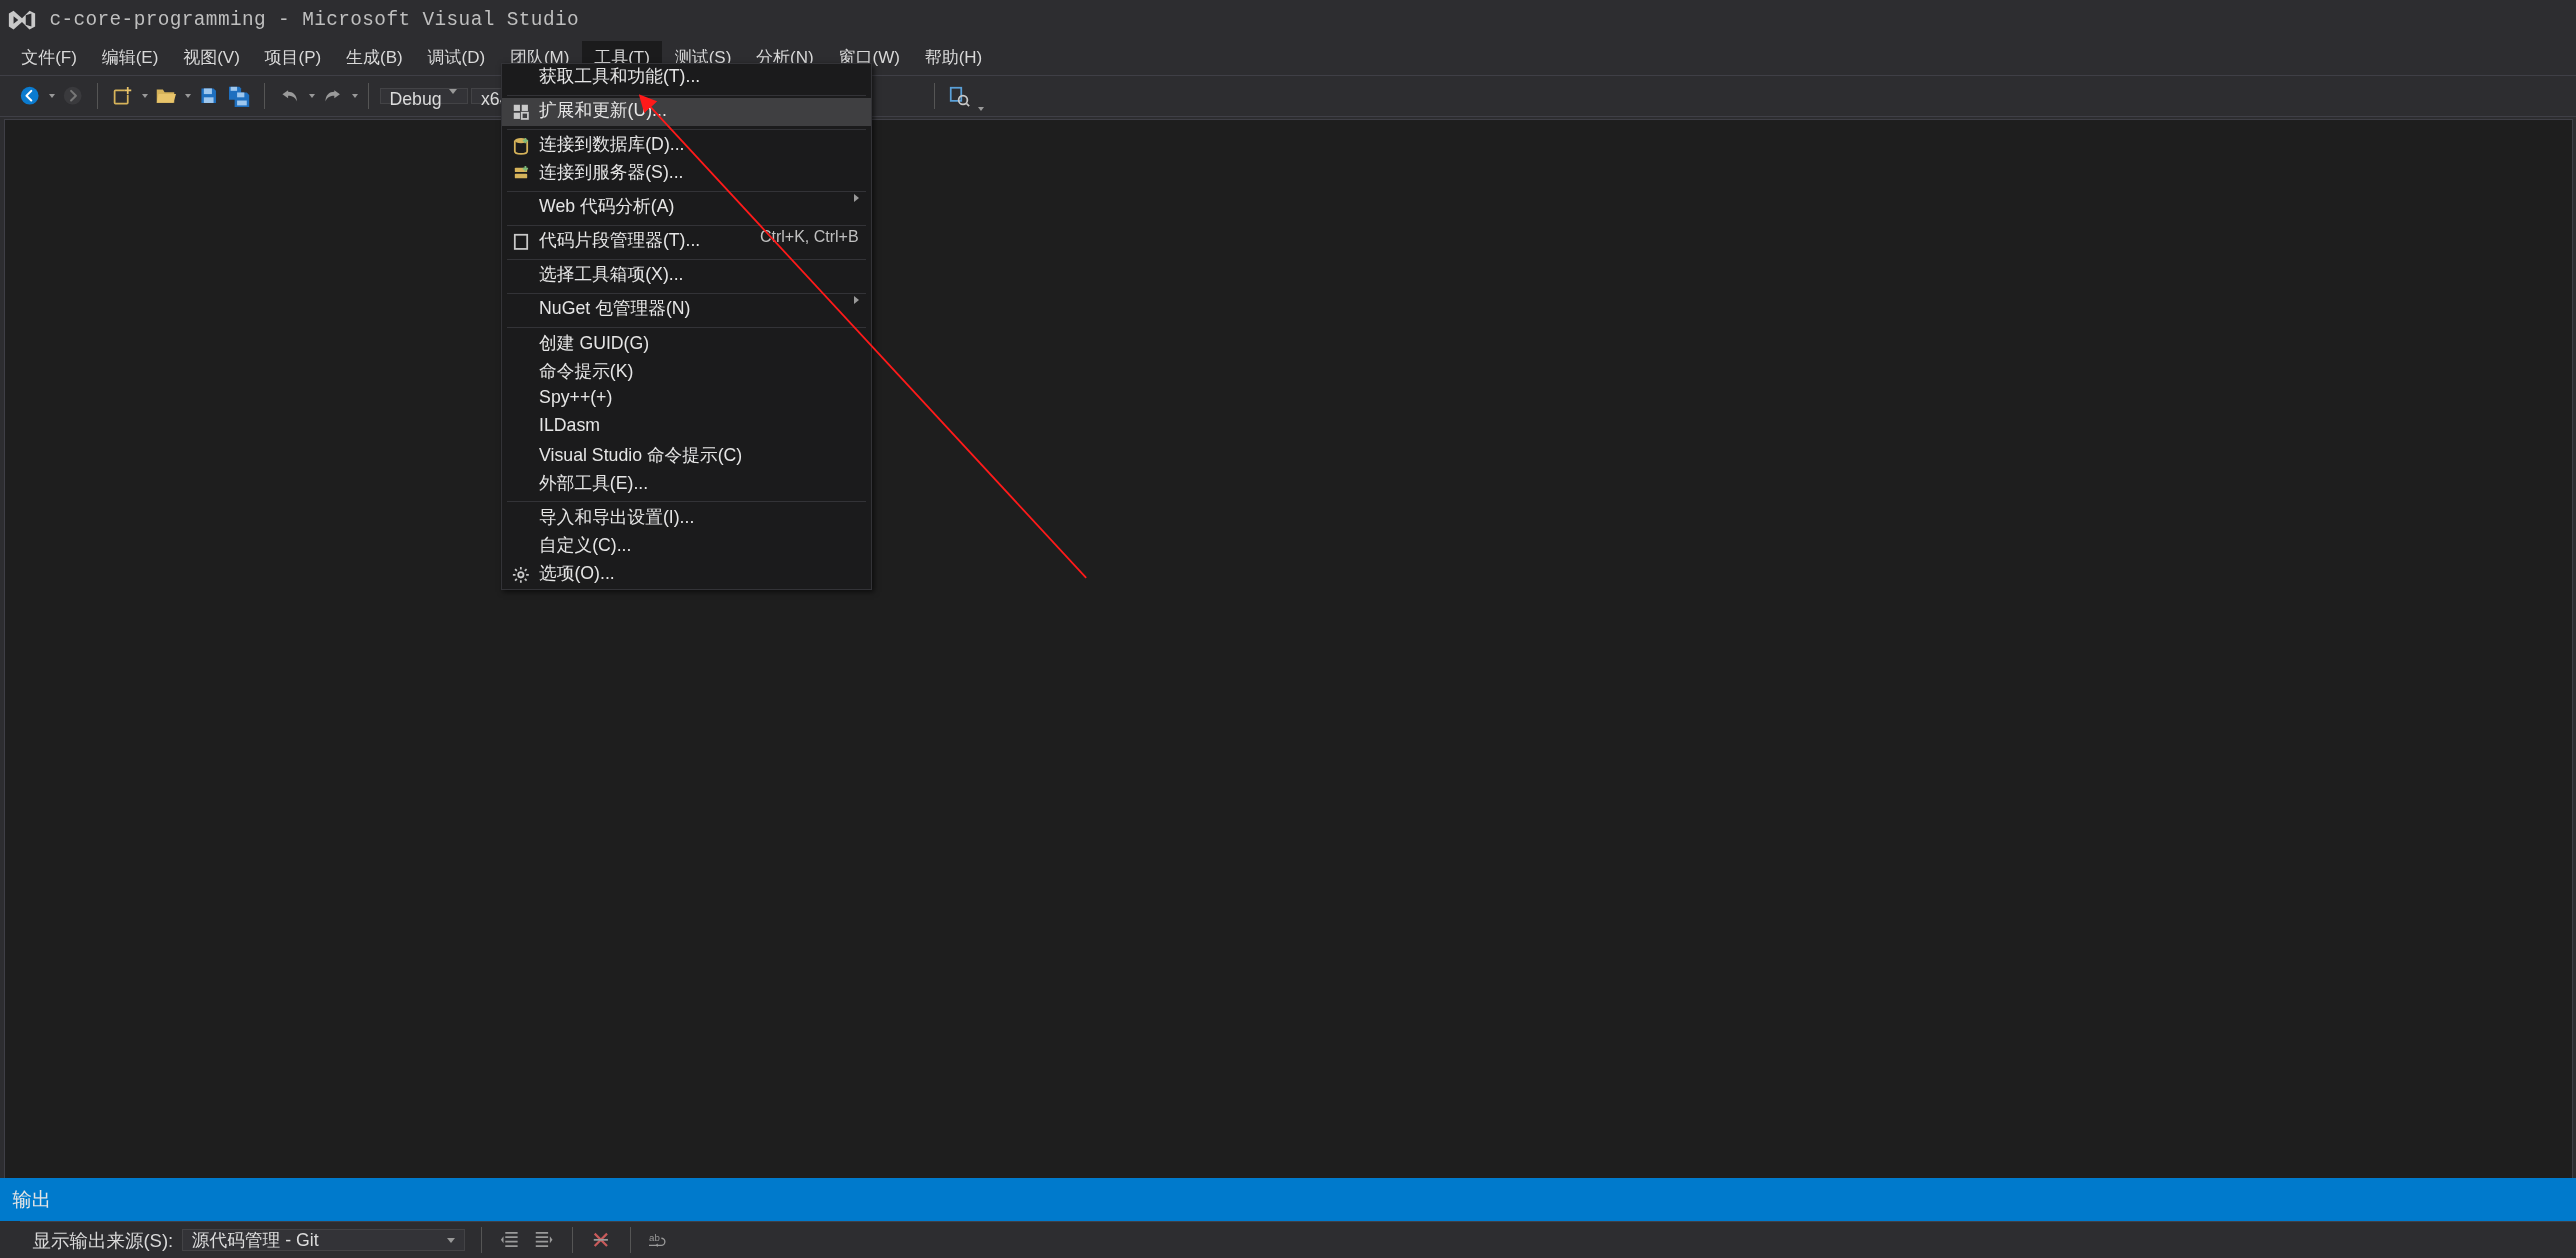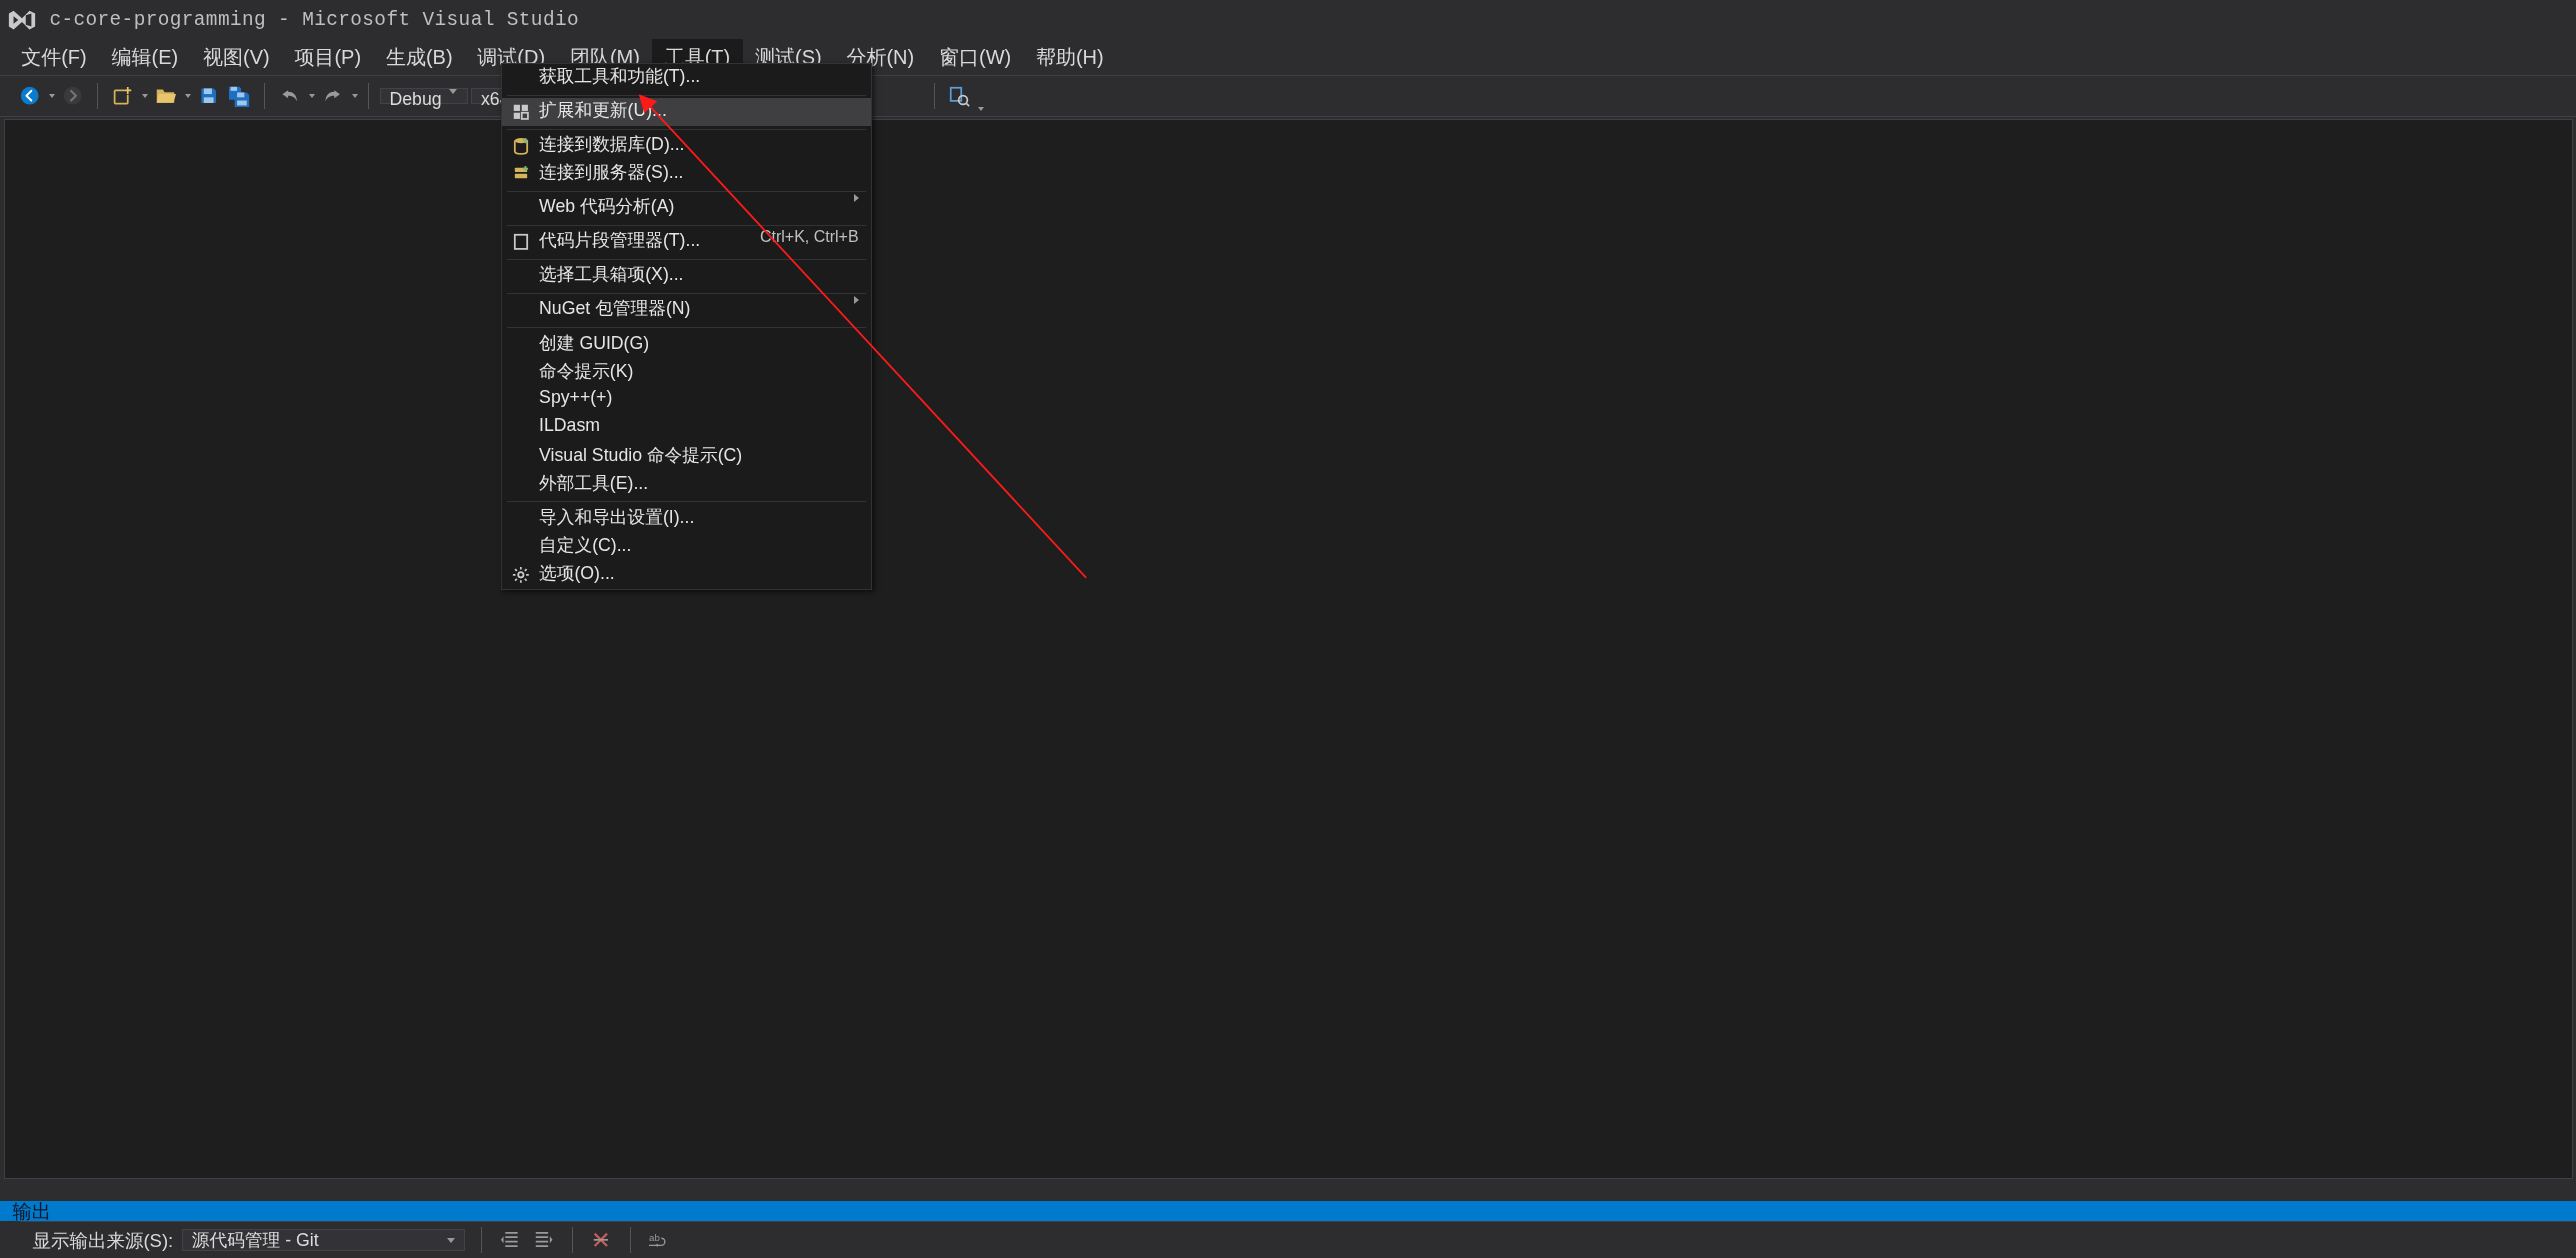--- a/index.html
+++ b/index.html
@@ -3,21 +3,21 @@
 <meta charset="utf-8">
 <style>
   * { margin:0; padding:0; box-sizing:border-box; font-family:"Segoe UI","Microsoft YaHei",sans-serif; user-select:none; }
   html,body { width:2576px; height:1258px; background:#2d2d30; color:#f1f1f1; overflow:hidden; }
   
   .titlebar { height:40px; display:flex; align-items:center; padding-left:7px; background:#2d2d30; }
   .titlebar .vs-logo { width:30px; height:30px; margin-right:12.4px; }
   .titlebar-text { font-size:19.4px; color:#bfbfbf; letter-spacing:0.4px;font-family:Liberation Mono, monospace; }
   
   .menubar { height:35px; display:flex; align-items:center; padding-left:8.8px; }
-  .menubar-item { padding:5.3px 12.4px; font-size:20px; color:#d9d9d9; cursor:default; }
+  .menubar-item { padding:5.3px 12.4px; font-size:17px; color:#d9d9d9; cursor:default; }
   .menubar-item.active { background:#1b1b1c; }
   
   .toolbar { height:42px; display:flex; align-items:center; padding-left:16px; gap:3.5px; border-top:0.9px solid #3f3f46; border-bottom:0.9px solid #3f3f46; background:#2d2d30; }
   .tool-btn { width:28px; height:28px; display:flex; align-items:center; justify-content:center; }
   .tool-sep { width:0.9px; height:26.5px; background:#555; margin:0 7px; }
   .tool-drop { display:flex; align-items:flex-start; height:16px; padding:0 8.8px; border:0.9px solid #434346; background:#333337; font-size:17.7px; color:#dcdcdc; gap:7px; min-width:88px; }
   .caret { width:0; height:0; border-left:4.4px solid transparent; border-right:4.4px solid transparent; border-top:5.3px solid #999; }
   .caret-sm { width:0; height:0; border-left:3.5px solid transparent; border-right:3.5px solid transparent; border-top:4.4px solid #999; margin-left:1.8px; }
   
   .workarea { position:absolute; top:117px; bottom:0; left:0; right:0; background:#2d2d30; }
@@ -27,21 +27,21 @@
   .dd-row { display:flex; height:28px; padding:0 12.4px 0 5.3px; font-size:17.7px; color:#e6e6e6; }
   .dd-row.hover { background:#3f3f41; }
   .dd-icon { width:26.5px; display:flex; align-items:center; justify-content:center; margin-right:5.3px; }
   .dd-label { flex:1; }
   .dd-short { color:#c0c0c0; font-size:16px; }
   .dd-sub { width:0; height:0; border-top:4.4px solid transparent; border-bottom:4.4px solid transparent; border-left:5.3px solid #999; margin-left:8.8px; }
   .dd-sep { height:0.9px; background:#333337; margin:2.6px 5.3px; }
   
   .arrow-svg { position:absolute; top:92px; left:636px; width:459px; height:495px; pointer-events:none; z-index:600; }
   
-  .out-header { position:absolute; left:0; right:0; bottom:37px; height:20px; background:#007acc; color:#0f172a; display:flex; align-items:center; padding-left:12.4px; font-size:19.4px; }
+  .out-header { position:absolute; left:0; right:0; bottom:37px; height:43px; background:#007acc; color:#e5e5e5; display:flex; align-items:center; padding-left:12.4px; font-size:19.4px; }
   .out-toolbar { position:absolute; left:0; right:0; bottom:0; height:37px; background:#2d2d30; display:flex; align-items:center; padding-left:12.4px; gap:8.8px; border-top:0.9px solid #3f3f46;margin-left:20px; }
   .out-toolbar .lbl { font-size:18.5px; color:#d9d9d9; }
   .out-toolbar .combo { display:flex; align-items:center; height:22px; min-width:283px; padding:0 8.8px; border:0.9px solid #434346; background:#333337; font-size:17.7px; color:#dcdcdc; gap:7px; }
   .out-toolbar .ticon { width:25px; height:25px; display:flex; align-items:center; justify-content:center; }
   
   svg { display:block; }
 </style>
 </head>
 <body>
 

